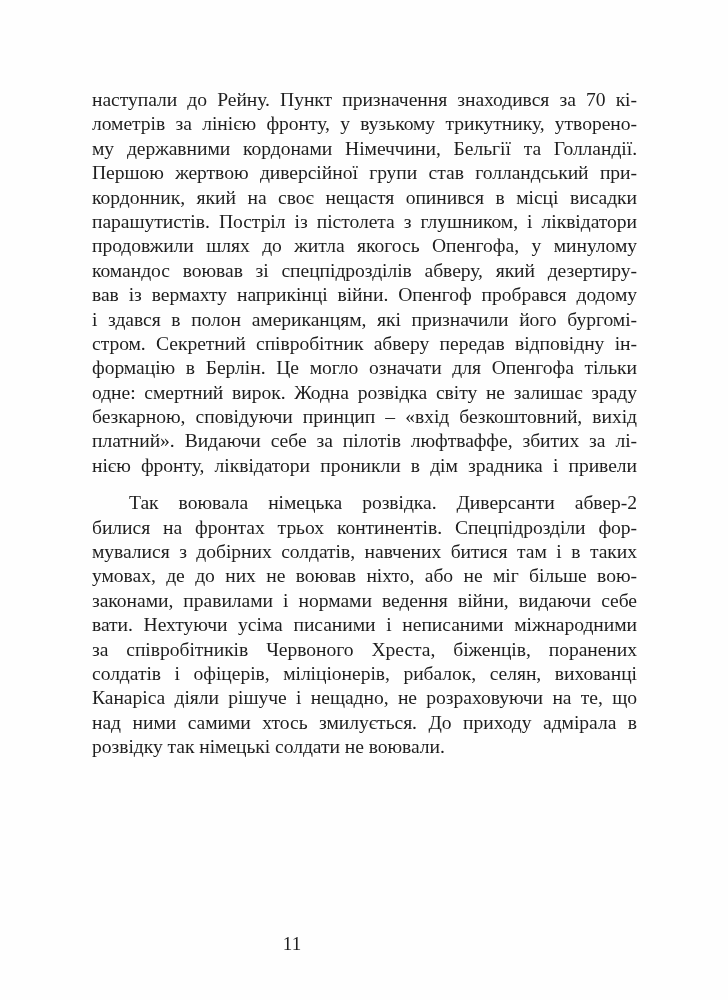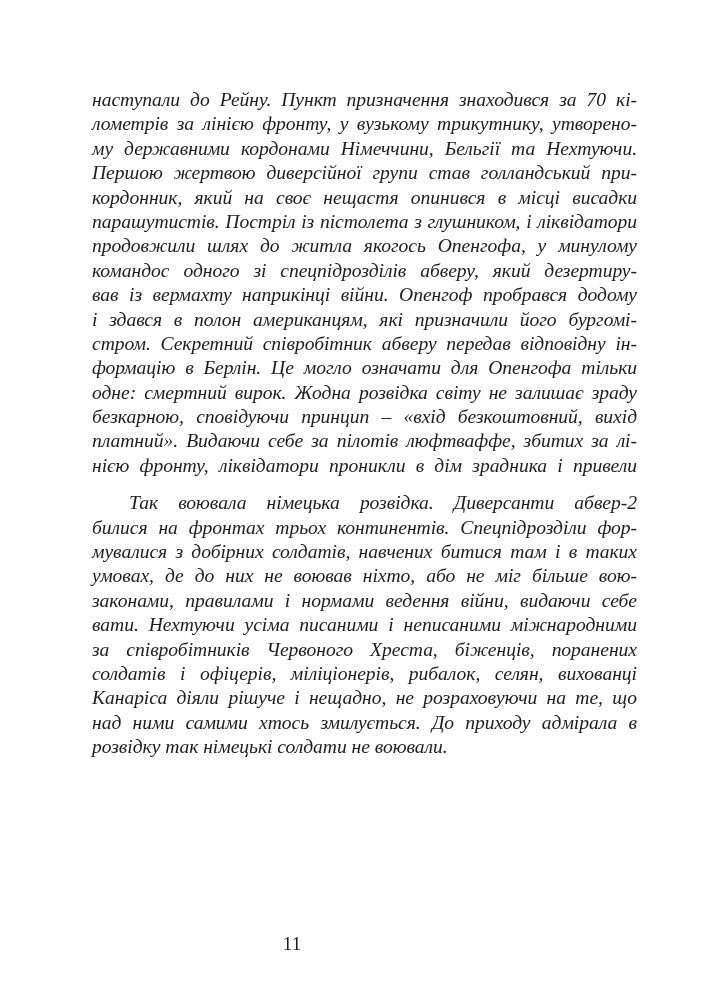--- a/index.html
+++ b/index.html
@@ -23,21 +23,20 @@
     .line {
       font-family: "Liberation Serif", serif;
       font-size: 19.6px;
       line-height: 24.4px;
       height: 24.4px;
       color: #1e1e1e;
       white-space: nowrap;
       text-align: justify;
       text-align-last: justify;
       letter-spacing: -0.05px;
-      font-style: italic;
     }
     .line.last {
       text-align-last: left;
     }
     .line.indent {
       padding-left: 37px;
       margin-top: 13px;
     }
     .page-number {
       position: absolute;
@@ -50,26 +49,26 @@
       color: #1e1e1e;
     }
   </style>
 </head>
 <body>
 
 <div class="page">
   <div class="paragraph">
     <div class="line">наступали до Рейну. Пункт призначення знаходився за 70 кі-</div>
     <div class="line">лометрів за лінією фронту, у вузькому трикутнику, утворено-</div>
-    <div class="line">му державними кордонами Німеччини, Бельгії та Нехтуючи.</div>
+    <div class="line">му державними кордонами Німеччини, Бельгії та Голландії.</div>
     <div class="line">Першою жертвою диверсійної групи став голландський при-</div>
     <div class="line">кордонник, який на своє нещастя опинився в місці висадки</div>
     <div class="line">парашутистів. Постріл із пістолета з глушником, і ліквідатори</div>
     <div class="line">продовжили шлях до житла якогось Опенгофа, у минулому</div>
-    <div class="line">командос одного зі спецпідрозділів абверу, який дезертиру-</div>
+    <div class="line">командос воював зі спецпідрозділів абверу, який дезертиру-</div>
     <div class="line">вав із вермахту наприкінці війни. Опенгоф пробрався додому</div>
     <div class="line">і здався в полон американцям, які призначили його бургомі-</div>
     <div class="line">стром. Секретний співробітник абверу передав відповідну ін-</div>
     <div class="line">формацію в Берлін. Це могло означати для Опенгофа тільки</div>
     <div class="line">одне: смертний вирок. Жодна розвідка світу не залишає зраду</div>
     <div class="line">безкарною, сповідуючи принцип – «вхід безкоштовний, вихід</div>
     <div class="line">платний». Видаючи себе за пілотів люфтваффе, збитих за лі-</div>
     <div class="line">нією фронту, ліквідатори проникли в дім зрадника і привели</div>
   </div>
   <div class="paragraph">

